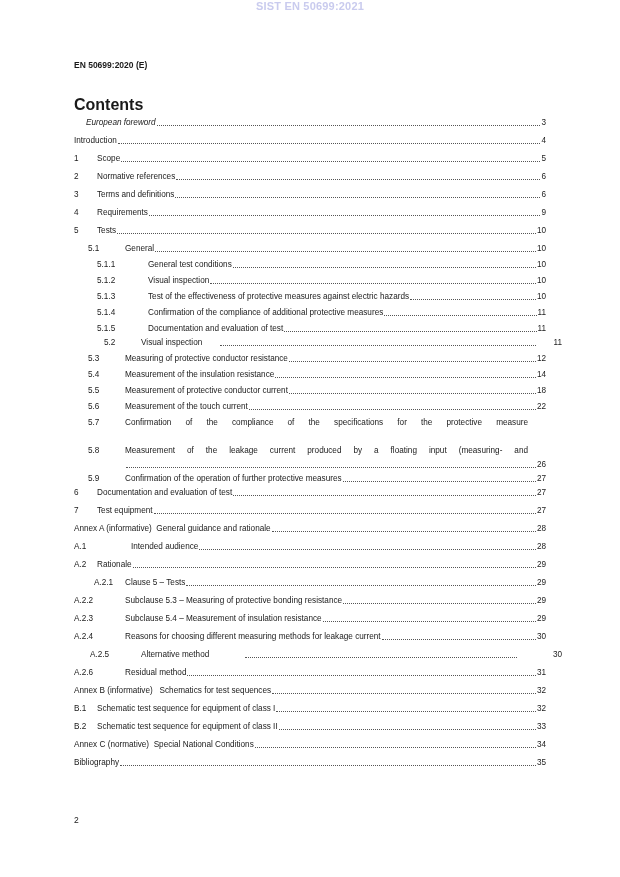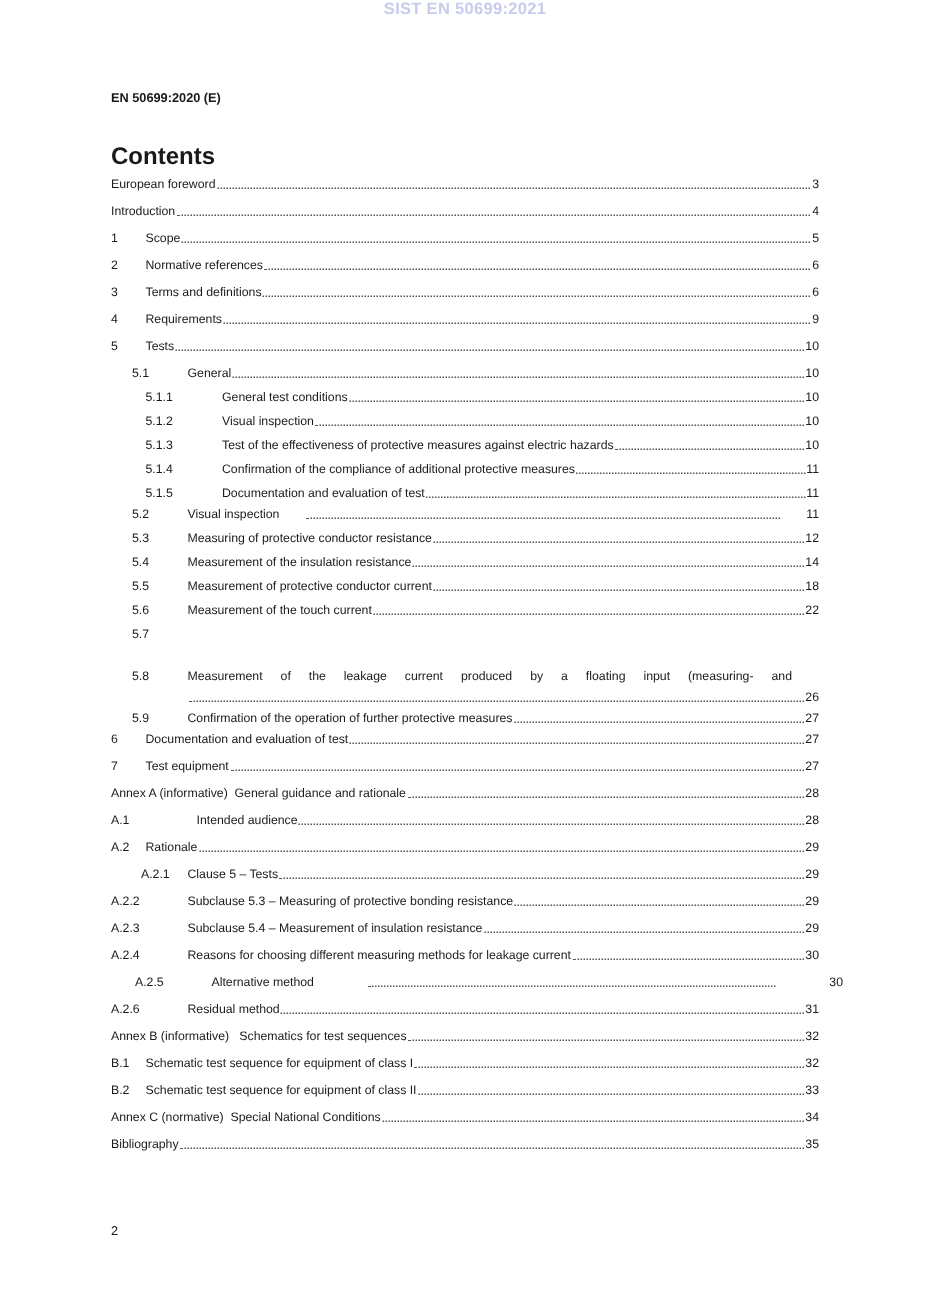--- a/index.html
+++ b/index.html
@@ -103,21 +103,21 @@
 <body>
 
 <div class="watermark">SIST EN 50699:2021</div>
 
 <div class="doc-id">EN 50699:2020 (E)</div>
 
 <h1 class="contents-title">Contents</h1>
 
 <div class="toc" id="toc">
     <div class="toc-row" style="position: absolute; top: 0px; left: 0px; width: 472px;">
-      <span class="title" style="margin-left: 0px; white-space: pre;">European foreword</span>
+      <span class="title" style="margin-left: 12px; white-space: pre; font-style: italic;">European foreword</span>
       <span class="leader"></span>
       <span class="page">3</span>
     </div>
     <div class="toc-row" style="position: absolute; top: 18px; left: 0px; width: 472px;">
       <span class="title" style="margin-left: 0px; white-space: pre;">Introduction</span>
       <span class="leader"></span>
       <span class="page">4</span>
     </div>
     <div class="toc-row" style="position: absolute; top: 36px; left: 0px; width: 472px;">
       <span class="num" style="position: absolute; left: 0px; top: 0px;">1</span>
@@ -178,21 +178,21 @@
       <span class="title" style="margin-left: 74px; white-space: pre;">Confirmation of the compliance of additional protective measures</span>
       <span class="leader"></span>
       <span class="page">11</span>
     </div>
     <div class="toc-row" style="position: absolute; top: 206px; left: 0px; width: 472px;">
       <span class="num" style="position: absolute; left: 23px; top: 0px;">5.1.5</span>
       <span class="title" style="margin-left: 74px; white-space: pre;">Documentation and evaluation of test</span>
       <span class="leader"></span>
       <span class="page">11</span>
     </div>
-    <div class="toc-row" style="position: absolute; top: 220px; left: 0px; width: 472px; gap: 17px;">
+    <div class="toc-row" style="position: absolute; top: 220px; left: 16px; width: 472px; gap: 17px;">
       <span class="num" style="position: absolute; left: 14px; top: 0px;">5.2</span>
       <span class="title" style="margin-left: 51px; white-space: pre;">Visual inspection</span>
       <span class="leader"></span>
       <span class="page">11</span>
     </div>
     <div class="toc-row" style="position: absolute; top: 236px; left: 0px; width: 472px;">
       <span class="num" style="position: absolute; left: 14px; top: 0px;">5.3</span>
       <span class="title" style="margin-left: 51px; white-space: pre;">Measuring of protective conductor resistance</span>
       <span class="leader"></span>
       <span class="page">12</span>
@@ -211,20 +211,21 @@
     </div>
     <div class="toc-row" style="position: absolute; top: 284px; left: 0px; width: 472px;">
       <span class="num" style="position: absolute; left: 14px; top: 0px;">5.6</span>
       <span class="title" style="margin-left: 51px; white-space: pre;">Measurement of the touch current</span>
       <span class="leader"></span>
       <span class="page">22</span>
     </div>
     <div class="toc-row multi" style="position: absolute; top: 300px; left: 0px; width: 472px;">
       <span class="num" style="position: absolute; left: 14px; top: 0px;">5.7</span>
       <div class="wrap" style="margin-left: 51px;">
+        <span class="line1" style="margin-right: 18px;">Confirmation of the compliance of the specifications for the protective measure</span>
       </div>
     </div>
     <div class="toc-row multi" style="position: absolute; top: 328px; left: 0px; width: 472px;">
       <span class="num" style="position: absolute; left: 14px; top: 0px;">5.8</span>
       <div class="wrap" style="margin-left: 51px;">
         <span class="line1" style="margin-right: 18px;">Measurement of the leakage current produced by a floating input (measuring- and</span>
         <div class="line2" style="margin-top: 4px;">
           <span class="leader"></span>
           <span class="page">26</span>
         </div>

